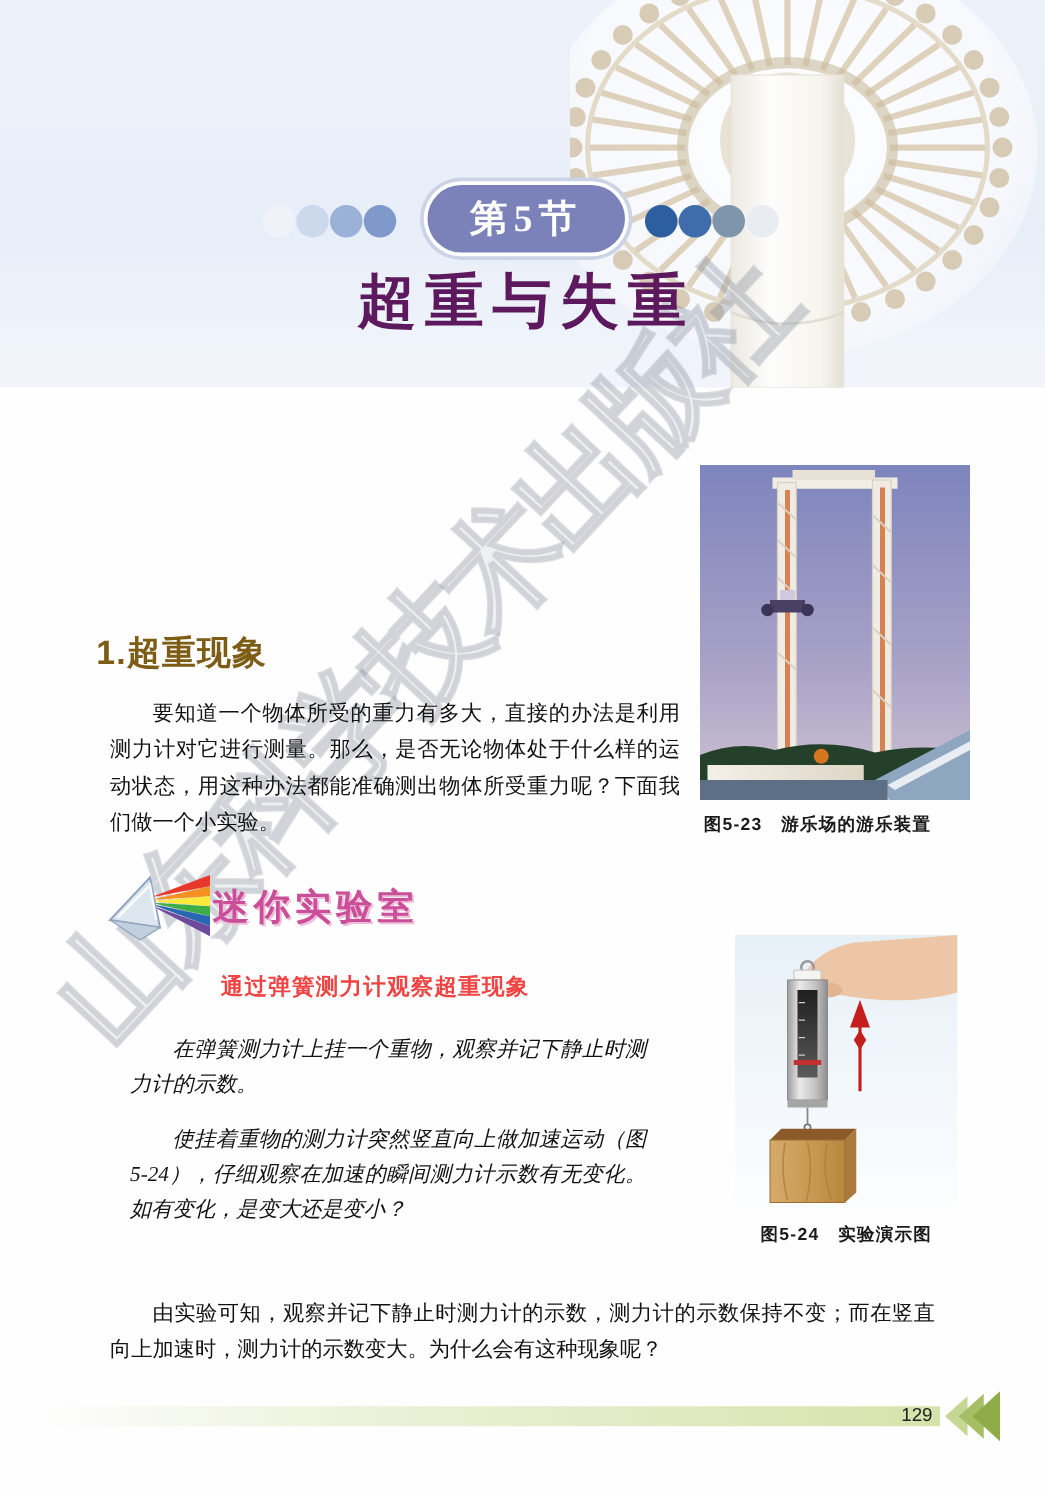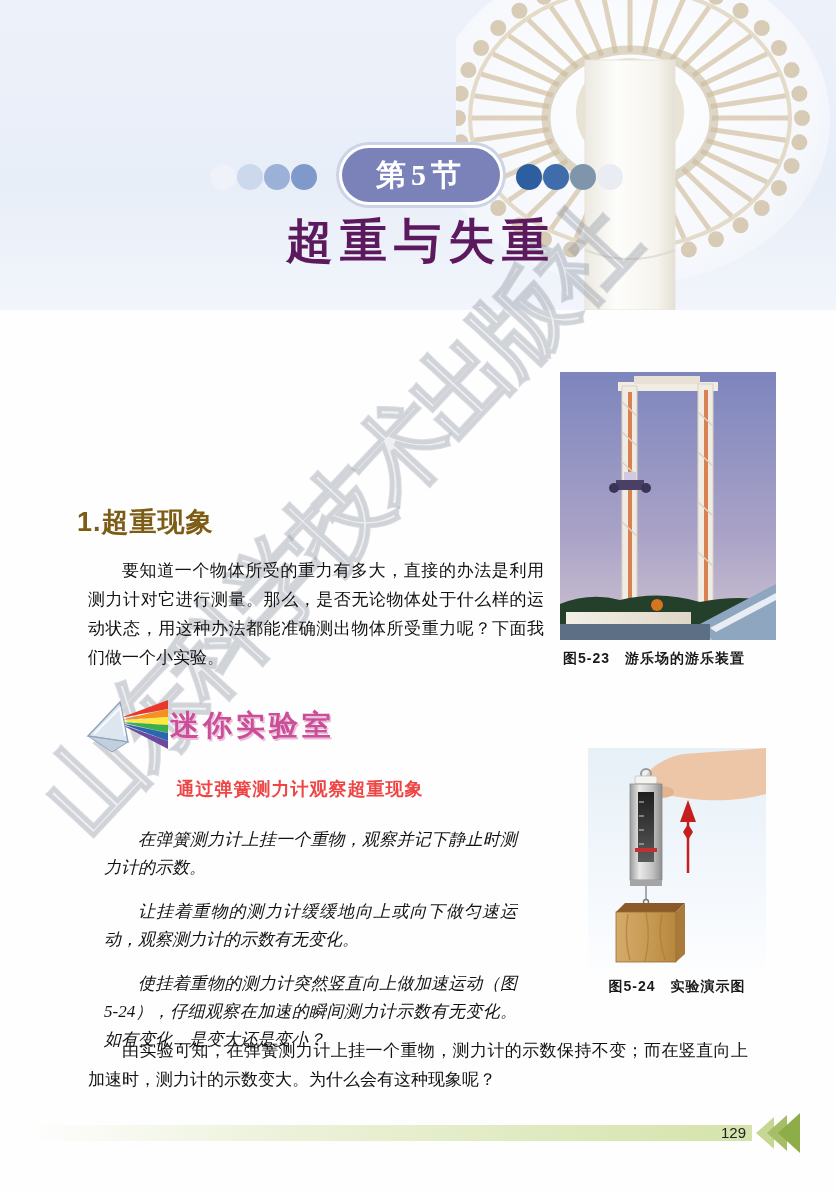--- a/index.html
+++ b/index.html
@@ -256,21 +256,20 @@
     <polygon points="40,30 88,47 88,55" fill="#6e4a9e"></polygon>
     <polygon points="8,42 40,8 48,48" fill="#dde6ef" stroke="#8fa3bd" stroke-width="1.5"></polygon>
     <polygon points="8,42 48,48 32,58" fill="#c2cfde" stroke="#8fa3bd" stroke-width="1"></polygon>
     <polyline points="14,40 40,14 45,42" fill="none" stroke="#ffffff" stroke-width="2" opacity="0.8"></polyline>
   </svg>
   <span class="minilab-label">迷你实验室</span>
 
   <h3 class="exp-title">通过弹簧测力计观察超重现象</h3>
   <div class="steps">
     <p class="step">在弹簧测力计上挂一个重物，观察并记下静止时测力计的示数。</p>
-    <p class="step">让挂着重物的测力计缓缓地向上或向下做匀速运动，观察测力计的示数有无变化。</p>
     <p class="step">使挂着重物的测力计突然竖直向上做加速运动（图5-24），仔细观察在加速的瞬间测力计示数有无变化。如有变化，是变大还是变小？</p>
   </div>
 
   <figure class="fig24">
     <svg width="178" height="220" viewBox="0 0 178 220">
       <defs>
         <linearGradient id="bg24" x1="0" y1="0" x2="0" y2="1">
           <stop offset="0%" stop-color="#e6f0f7"></stop>
           <stop offset="100%" stop-color="#fcfdff"></stop>
         </linearGradient>
@@ -320,21 +319,21 @@
       <g>
         <polygon points="28,164 88,164 97,155 37,155" fill="#8a5a28"></polygon>
         <polygon points="88,164 97,155 97,206 88,214" fill="#a97a3c"></polygon>
         <rect x="28" y="164" width="60" height="50" fill="url(#wood)" stroke="#9a6c30" stroke-width="0.8"></rect>
         <path d="M40,166 q-4,24 2,46 M58,165 q5,25 -1,48 M74,166 q-5,22 3,46" fill="none" stroke="#ab7c3c" stroke-width="1.4" opacity="0.7"></path>
       </g>
     </svg>
     <figcaption>图5-24　实验演示图</figcaption>
   </figure>
 
-  <p class="para conclusion">由实验可知，在弹簧测力计上挂一个重物，测力计的示数保持不变；而在竖直向上加速时，测力计的示数变大。为什么会有这种现象呢？</p>
+  <p class="para conclusion">由实验可知，观察并记下静止时测力计的示数，测力计的示数保持不变；而在竖直向上加速时，测力计的示数变大。为什么会有这种现象呢？</p>
 
   <div class="footer-bar">
     <span class="page-num">129</span>
   </div>
   <svg class="footer-arrows" width="52" height="42" viewBox="0 0 52 42">
     <polygon points="22,5 4,21 22,37" fill="#c6d693"></polygon>
     <polygon points="35,3 15,21 35,39" fill="#a6bf66"></polygon>
     <polygon points="48,1 26,21 48,41" fill="#8ead49"></polygon>
   </svg>
 

